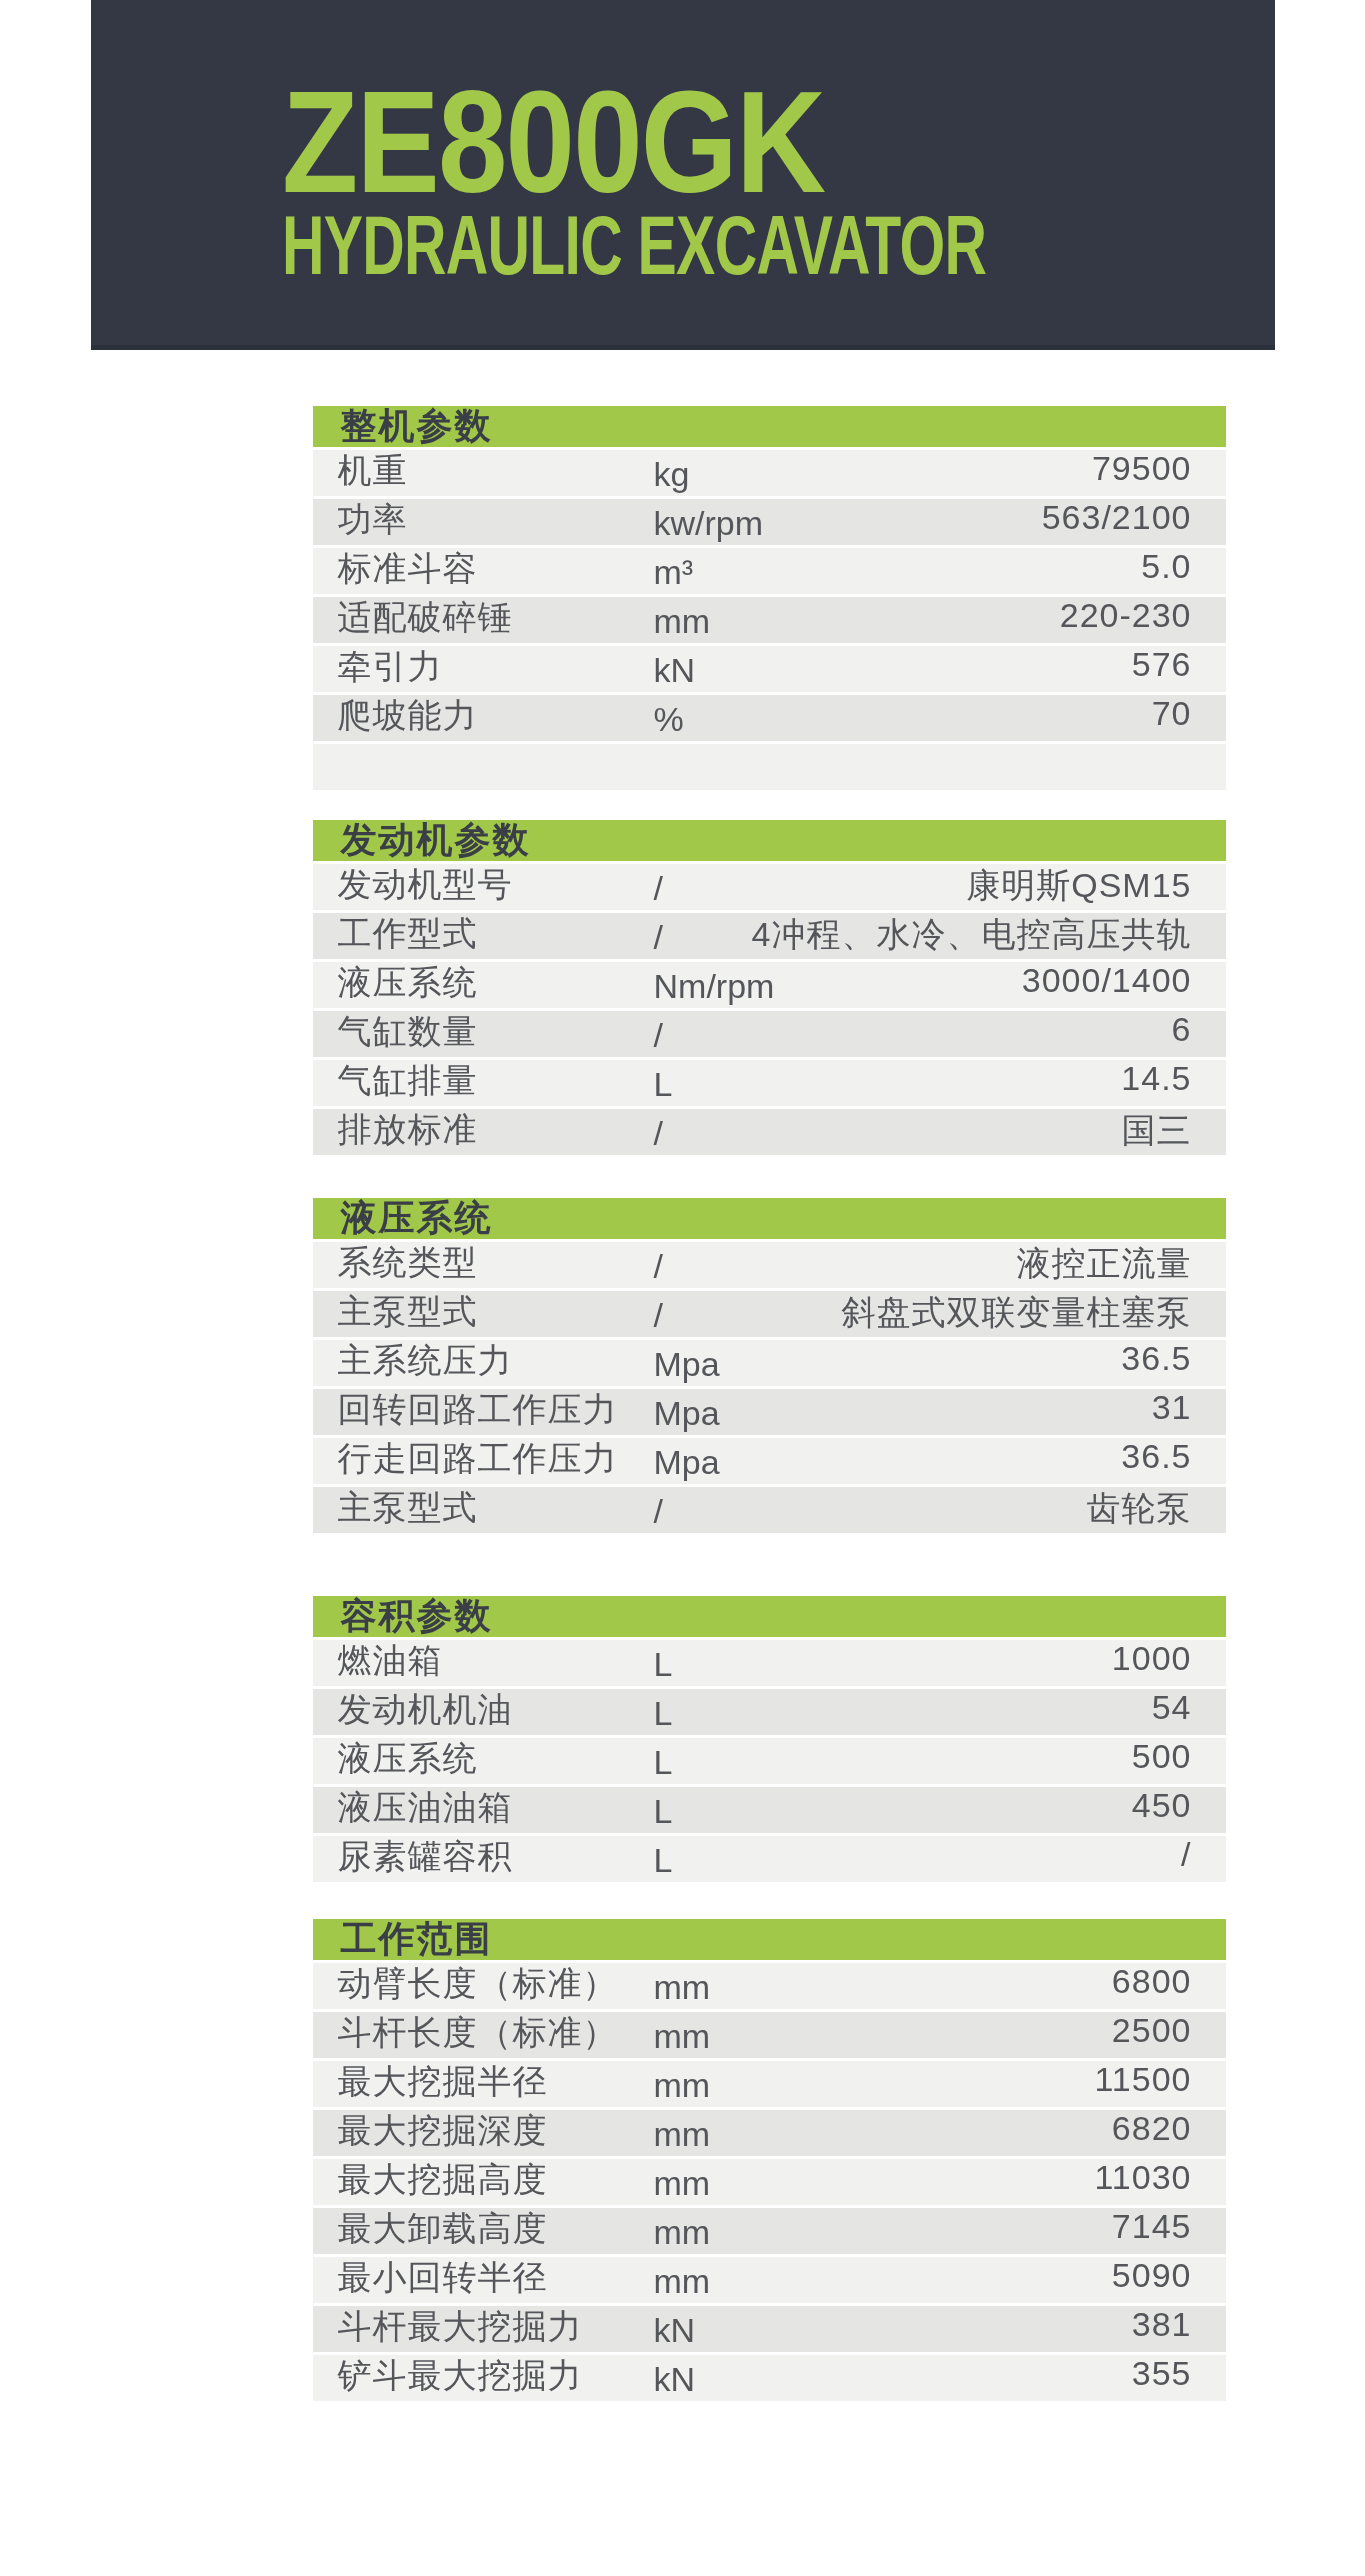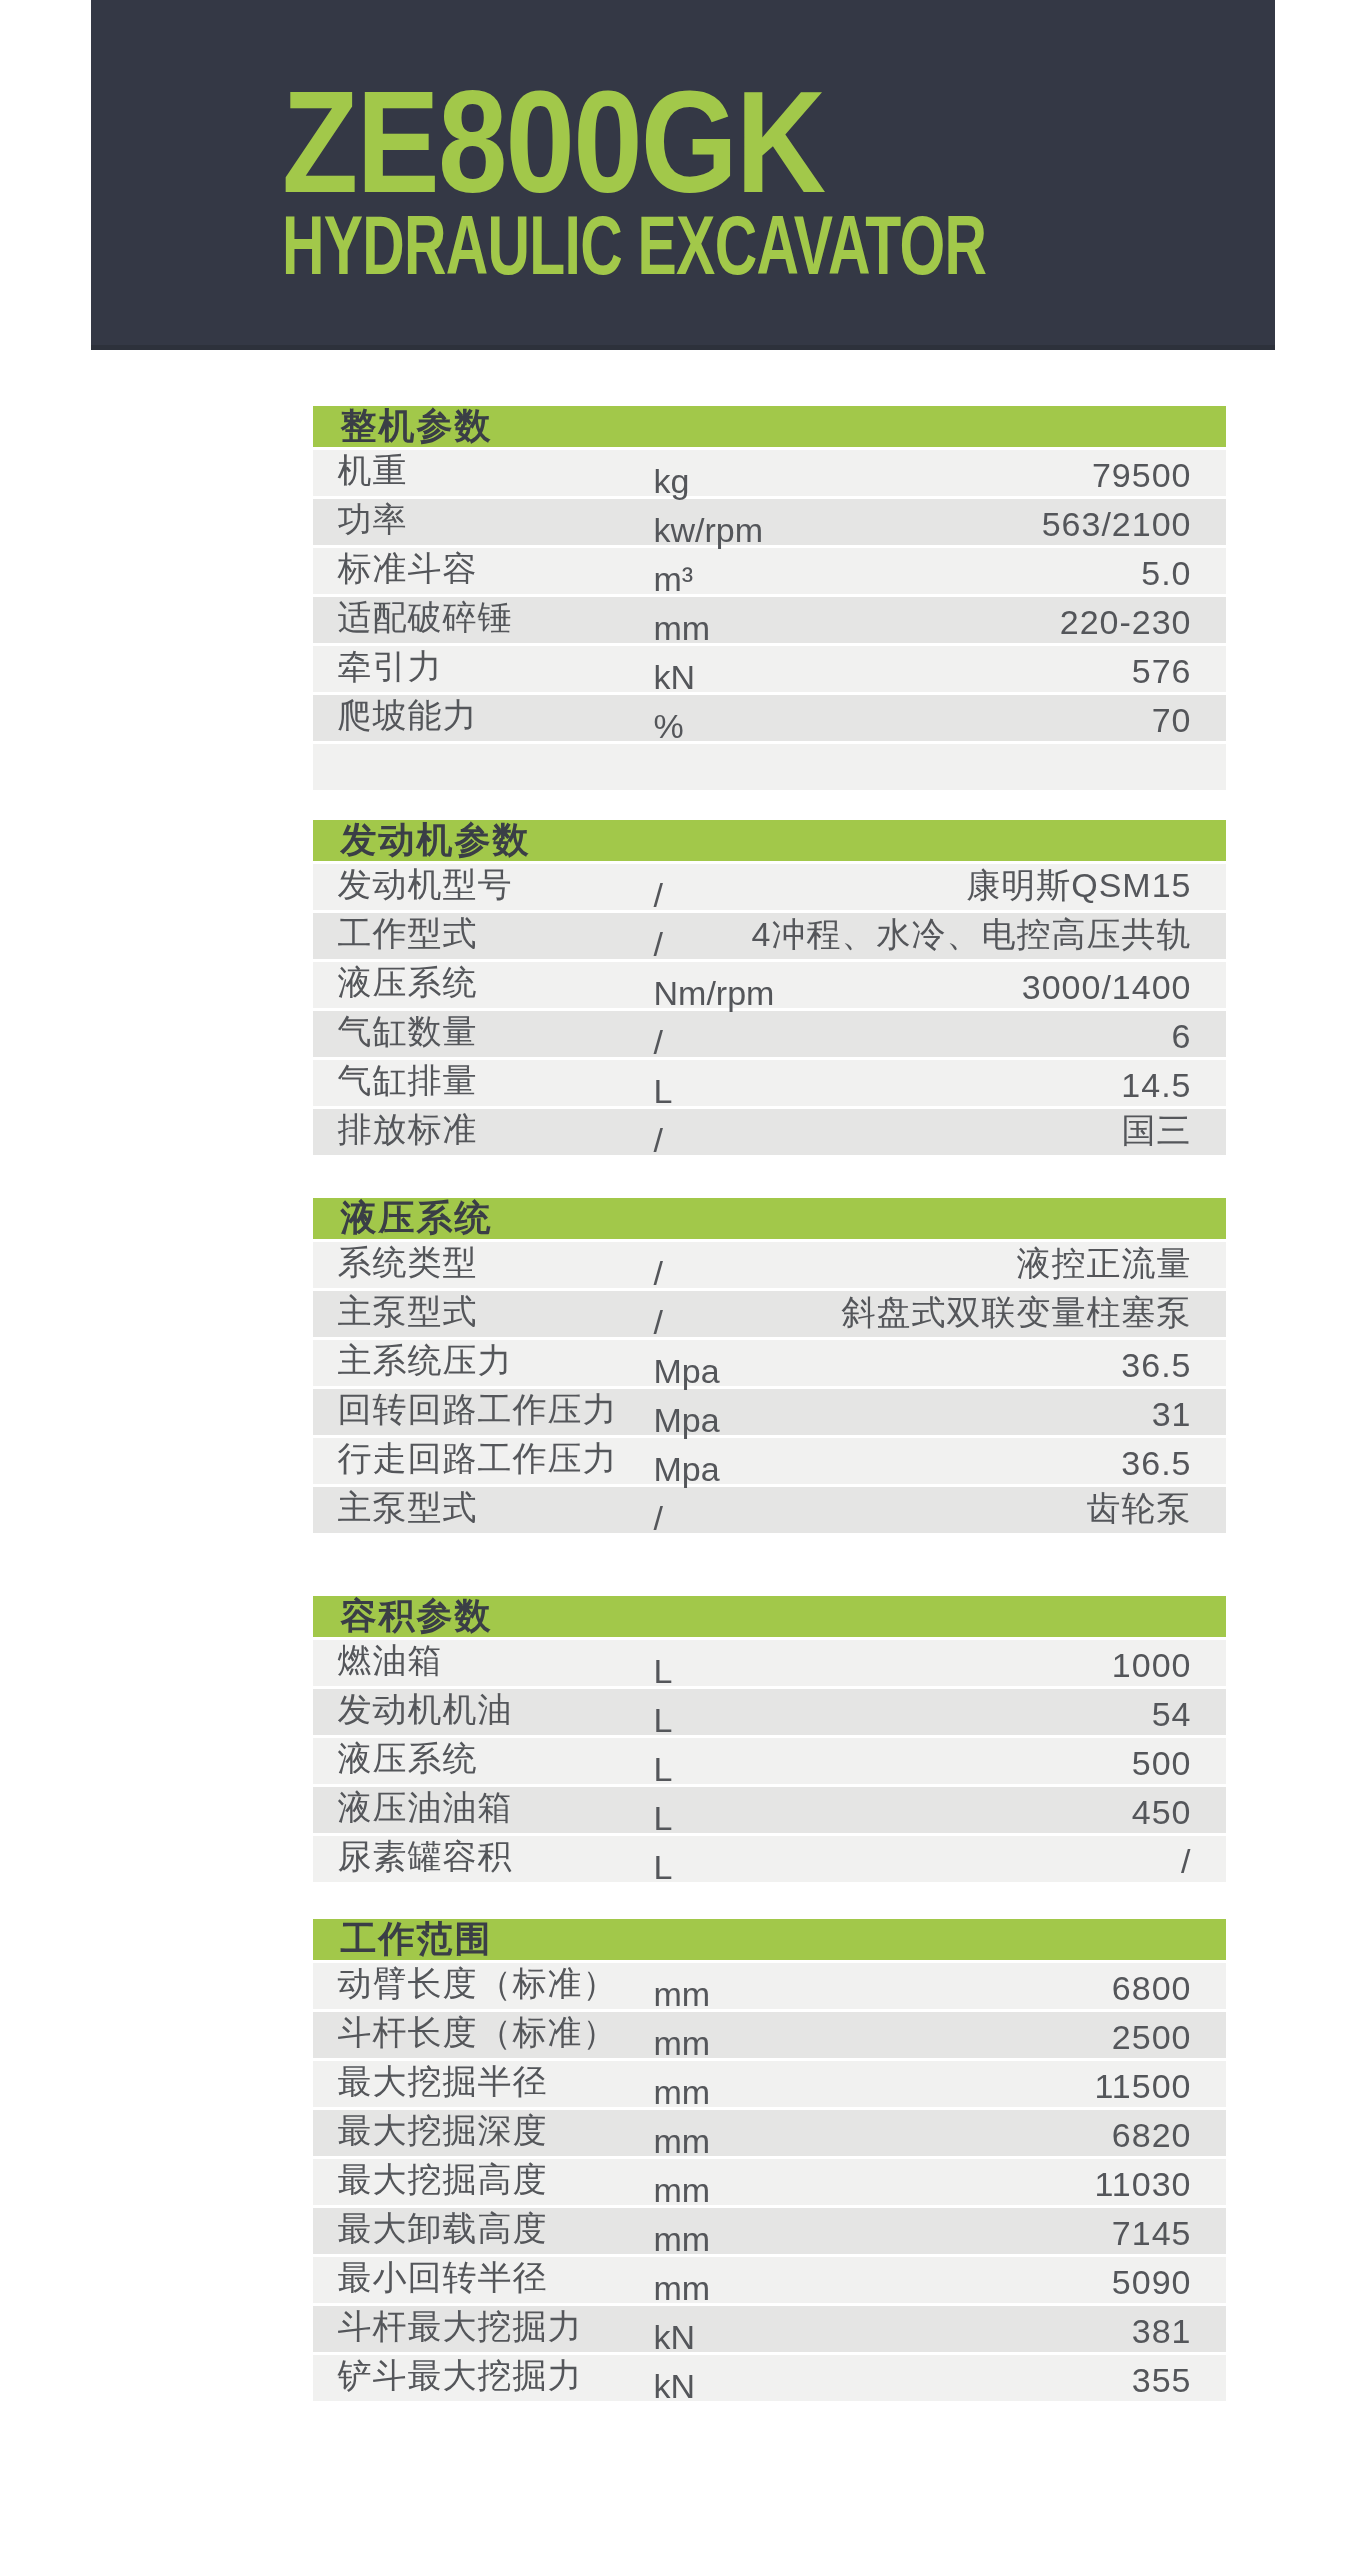--- a/index.html
+++ b/index.html
@@ -64,21 +64,21 @@
     border-bottom:3px solid #ffffff;
     color:var(--bar-text);
     font-size:36px;font-weight:bold;
     letter-spacing:2px;
     display:flex;align-items:center;
     padding-left:28px;
   }
   .row{
     height:49px;
     border-bottom:3px solid #ffffff;
-    display:flex;align-items:flex-end;
+    display:flex;align-items:flex-start;
     font-size:34px;
     color:var(--text);
   }
   .row.light{background:var(--row-light);}
   .row.dark{background:var(--row-dark);}
   .row.blank{height:46px;border-bottom:none;}
   .cell{white-space:nowrap;}
   .cell.label{
     width:341px;flex:0 0 341px;
     padding-left:25px;

